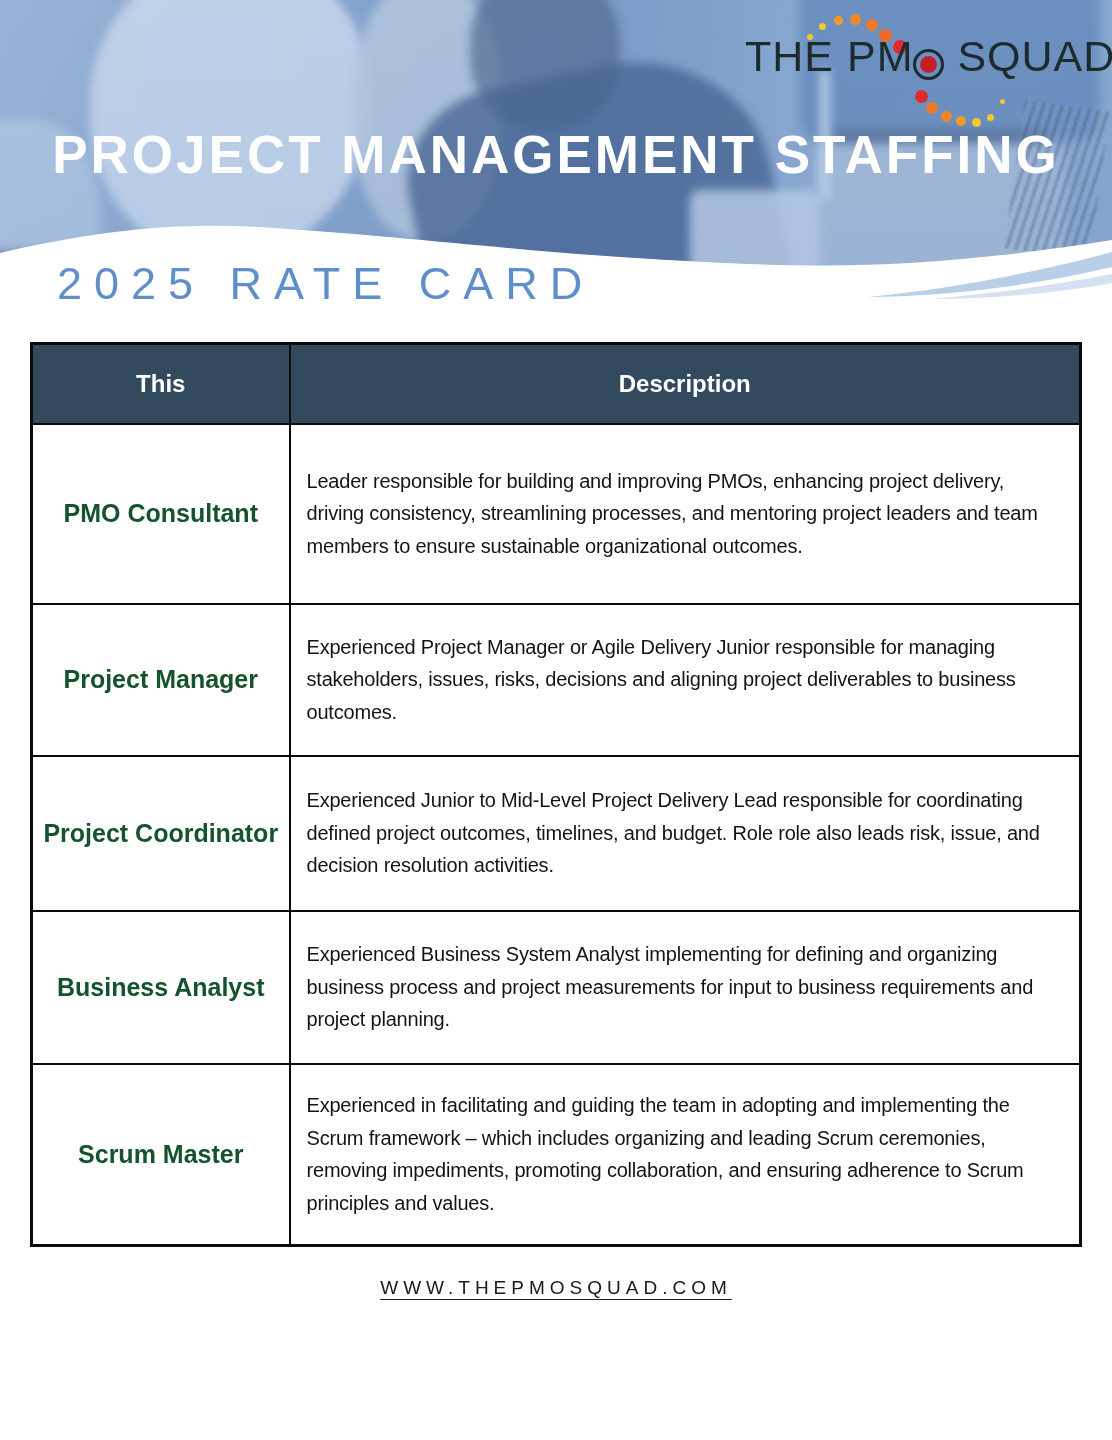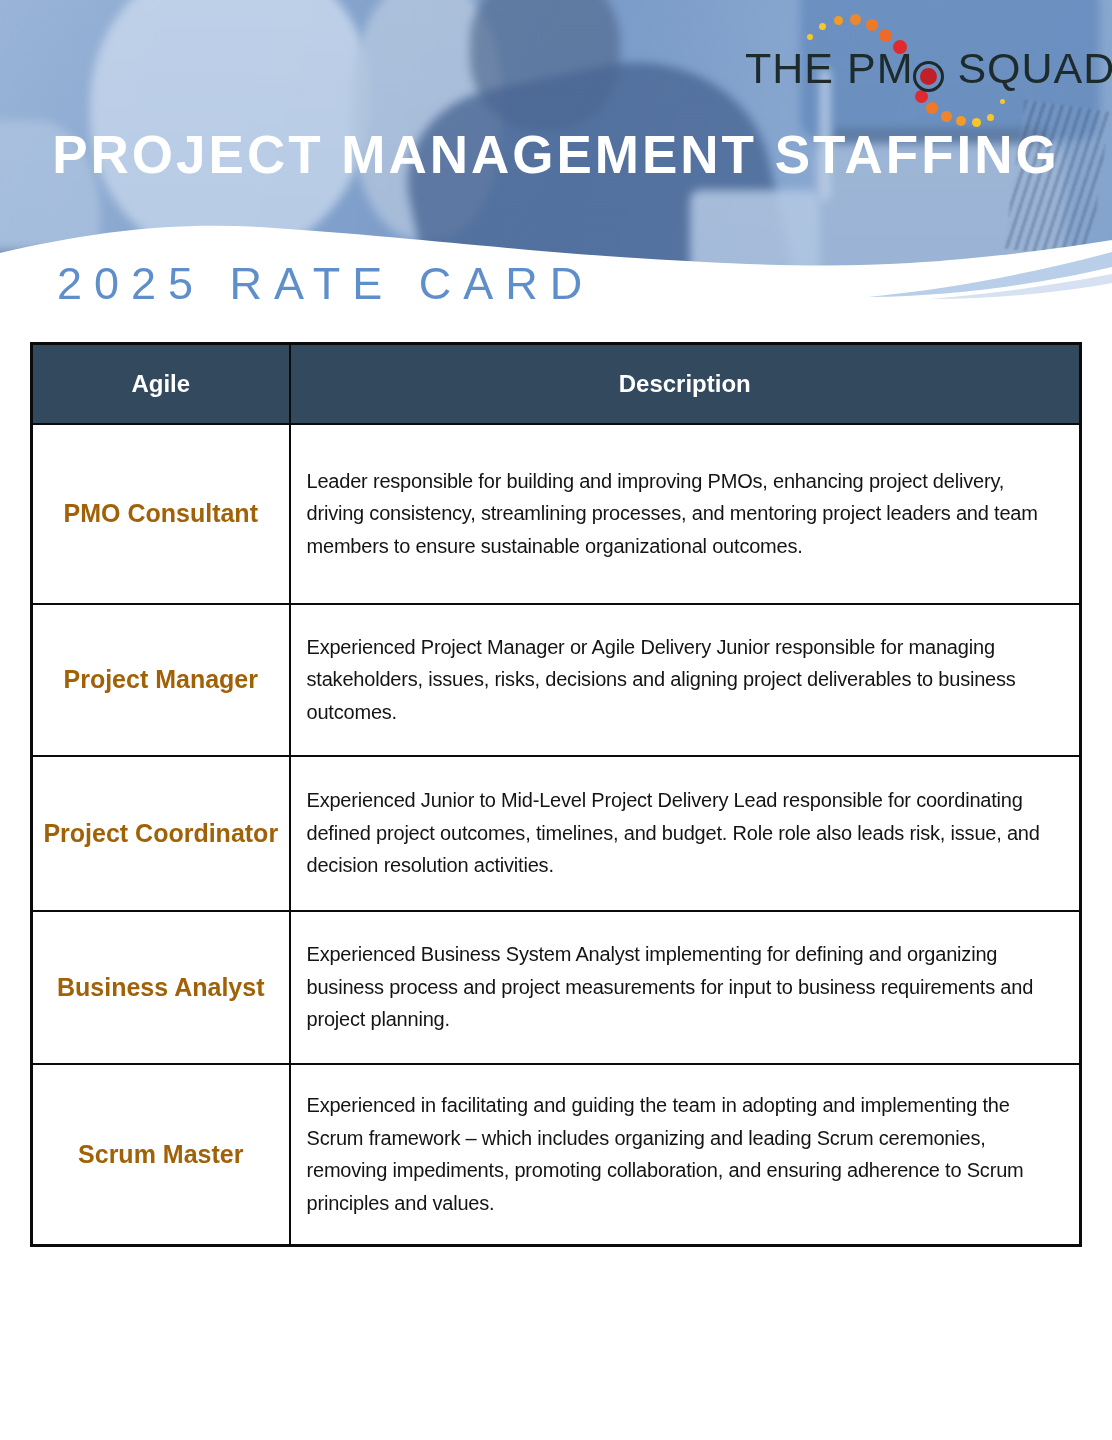--- a/index.html
+++ b/index.html
@@ -43,21 +43,21 @@
     transform: rotate(8deg); filter: blur(1px); opacity: 0.8;
   }
   .tint {
     position: absolute; inset: 0;
     background: linear-gradient(180deg, rgba(120,156,205,0.38), rgba(110,148,200,0.42));
   }
 
   
   .logo { position: absolute; left: 745px; top: 8px; width: 350px; height: 118px; z-index: 5; }
   .logo-text {
-    position: absolute; left: 0; top: 36px; width: 350px;
+    position: absolute; left: 0; top: 24px; width: 350px;
     font-size: 43px; font-weight: 300; letter-spacing: 1px;
     color: #1d2b2d; white-space: nowrap;
   }
   .logo-o {
     display: inline-flex; align-items: center; justify-content: center;
     width: 31px; height: 31px; border: 3px solid #1d2b2d; border-radius: 50%;
     vertical-align: -2px;
   }
   .logo-o i { display: block; width: 17px; height: 17px; border-radius: 50%; background: #C12029; }
   .dot { position: absolute; border-radius: 50%; }
@@ -81,21 +81,21 @@
     border: 3px solid #0b0b0b;
   }
   .rate-table th, .rate-table td { border: 2px solid #0b0b0b; }
   .rate-table thead tr { height: 80px; }
   .rate-table th {
     background: #33495D; color: #ffffff;
     font-size: 24px; font-weight: 700; text-align: center;
   }
   .col-role { width: 258px; }
   .role-cell {
-    font-size: 25px; font-weight: 700; color: #a16207;
+    font-size: 25px; font-weight: 700; color: #14532d;
     text-align: center; vertical-align: middle; padding: 0 10px;
   }
   .desc-cell {
     font-size: 20px; color: #141414; line-height: 1.62; letter-spacing: -0.2px;
     vertical-align: middle; padding: 14px 26px 14px 16px; text-align: left;
   }
   .row-0 { height: 180px; }
   .row-1 { height: 126px; }
   .row-2 { height: 152px; }
   .row-3 { height: 155px; }
@@ -164,21 +164,21 @@
   </div>
 
   <div class="table-wrap">
     <table class="rate-table">
       <colgroup>
           <col class="col-role">
           <col>
         </colgroup>
       <thead>
         <tr>
-          <th>Agile</th>
+          <th>This</th>
           <th>Description</th>
         </tr>
       </thead>
       <tbody>
           <tr class="row-0">
             <td class="role-cell">PMO Consultant</td>
             <td class="desc-cell">Leader responsible for building and improving PMOs, enhancing project delivery, driving consistency, streamlining processes, and mentoring project leaders and team members to ensure sustainable organizational outcomes.</td>
           </tr>
           <tr class="row-2">
             <td class="role-cell">Project Manager</td>
@@ -193,14 +193,17 @@
             <td class="desc-cell">Experienced Business System Analyst implementing for defining and organizing business process and project measurements for input to business requirements and project planning.</td>
           </tr>
           <tr class="row-5">
             <td class="role-cell">Scrum Master</td>
             <td class="desc-cell">Experienced in facilitating and guiding the team in adopting and implementing the Scrum framework – which includes organizing and leading Scrum ceremonies, removing impediments, promoting collaboration, and ensuring adherence to Scrum principles and values.</td>
           </tr>
         </tbody>
     </table>
   </div>
 
+  <div class="footer">
+    <a href="#">WWW.THEPMOSQUAD.COM</a>
+  </div>
 
 </div>
 
 </body></html>

